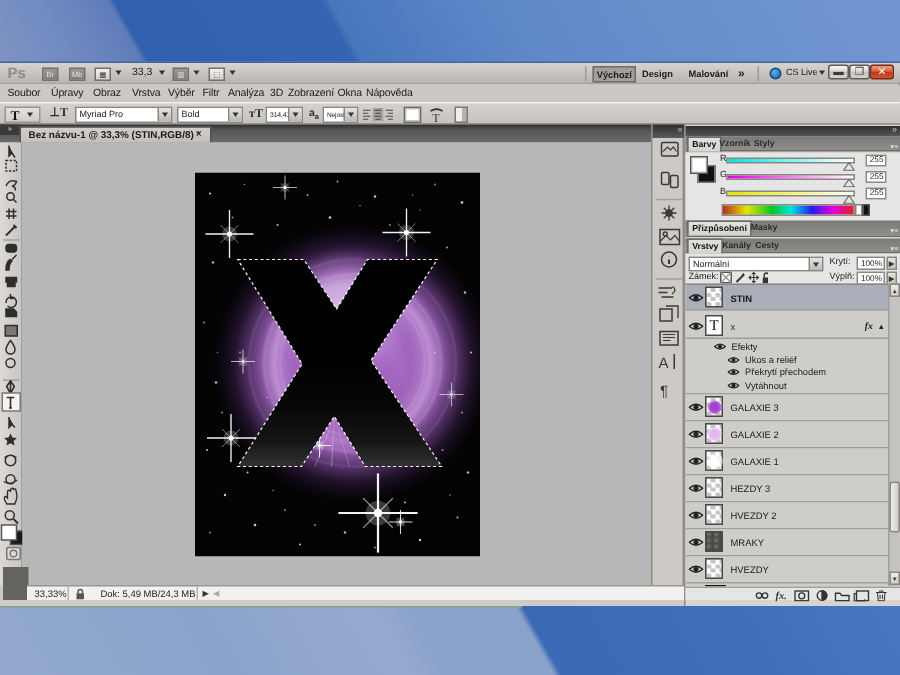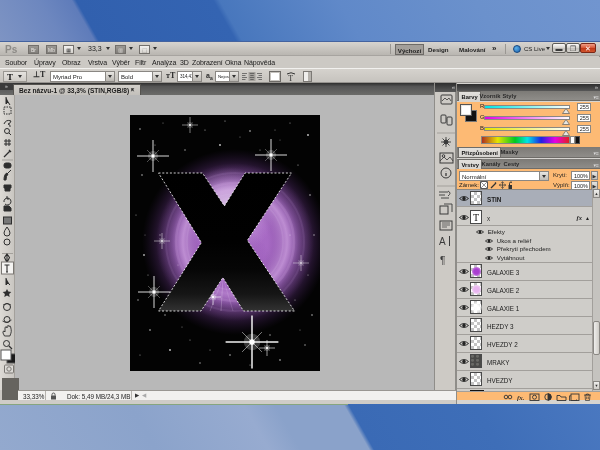--- a/index.html
+++ b/index.html
@@ -58,21 +58,21 @@
 #statusbar { left:18px; top:348px; width:438px; height:10px; background:#f2f1ef; border-top:1px solid #9a9792; font-size:6.3px; color:#222; }
 #bottomchrome { left:0; top:358px; width:600px; height:4px; background:#cfccc7; }
 
 
 #panels { left:456px; top:41px; width:144px; height:321px; background:#d6d4d0; border-left:1px solid #8f8d89; }
 .phead { position:absolute; left:0; width:144px; height:7px; background:linear-gradient(#2e2e2e,#575757); color:#ccc; font-size:6px; line-height:6px; text-align:right; padding-right:3px; }
 .ptabs { position:absolute; left:0; width:144px; height:10px; background:linear-gradient(#7c7a76,#8f8d89); border-bottom:1px solid #6e6c68; }
 .ptab { position:absolute; top:0px; height:10px; font-size:5.8px; font-weight:bold; line-height:10px; padding:0 2.5px; color:#2a2a2a; white-space:nowrap; }
 .ptab.on { background:linear-gradient(#e2e0dc,#d6d4d0); border:1px solid #6e6c68; border-bottom:none; color:#111; }
 .pmenu { position:absolute; right:2px; top:3px; font-size:5px; color:#ddd; }
-.pbody { position:absolute; left:0; width:144px; background:#fdba74; }
+.pbody { position:absolute; left:0; width:144px; background:#e5e5e5; }
 
 
 .slider-track { position:absolute; height:4px; border:1px solid #8a8783; }
 .valbox { position:absolute; width:14px; height:8px; background:#fff; border:1px solid #8a8783; font-size:5.5px; line-height:7px; text-align:right; padding-right:1px; color:#222; }
 .knob { position:absolute; width:8px; height:6px; }
 
 
 .lrow { position:absolute; left:0; width:137px; border-bottom:1px solid #a29f9b; background:#cfcdc9; }
 .eye { position:absolute; left:2px; width:10px; height:7px; }
 .thumb { position:absolute; left:13px; width:12px; height:14px; border:1px solid #4a4a4a; background:repeating-conic-gradient(#c4c4c4 0% 25%, #ffffff 0% 50%) 0 0 / 6px 6px; }

